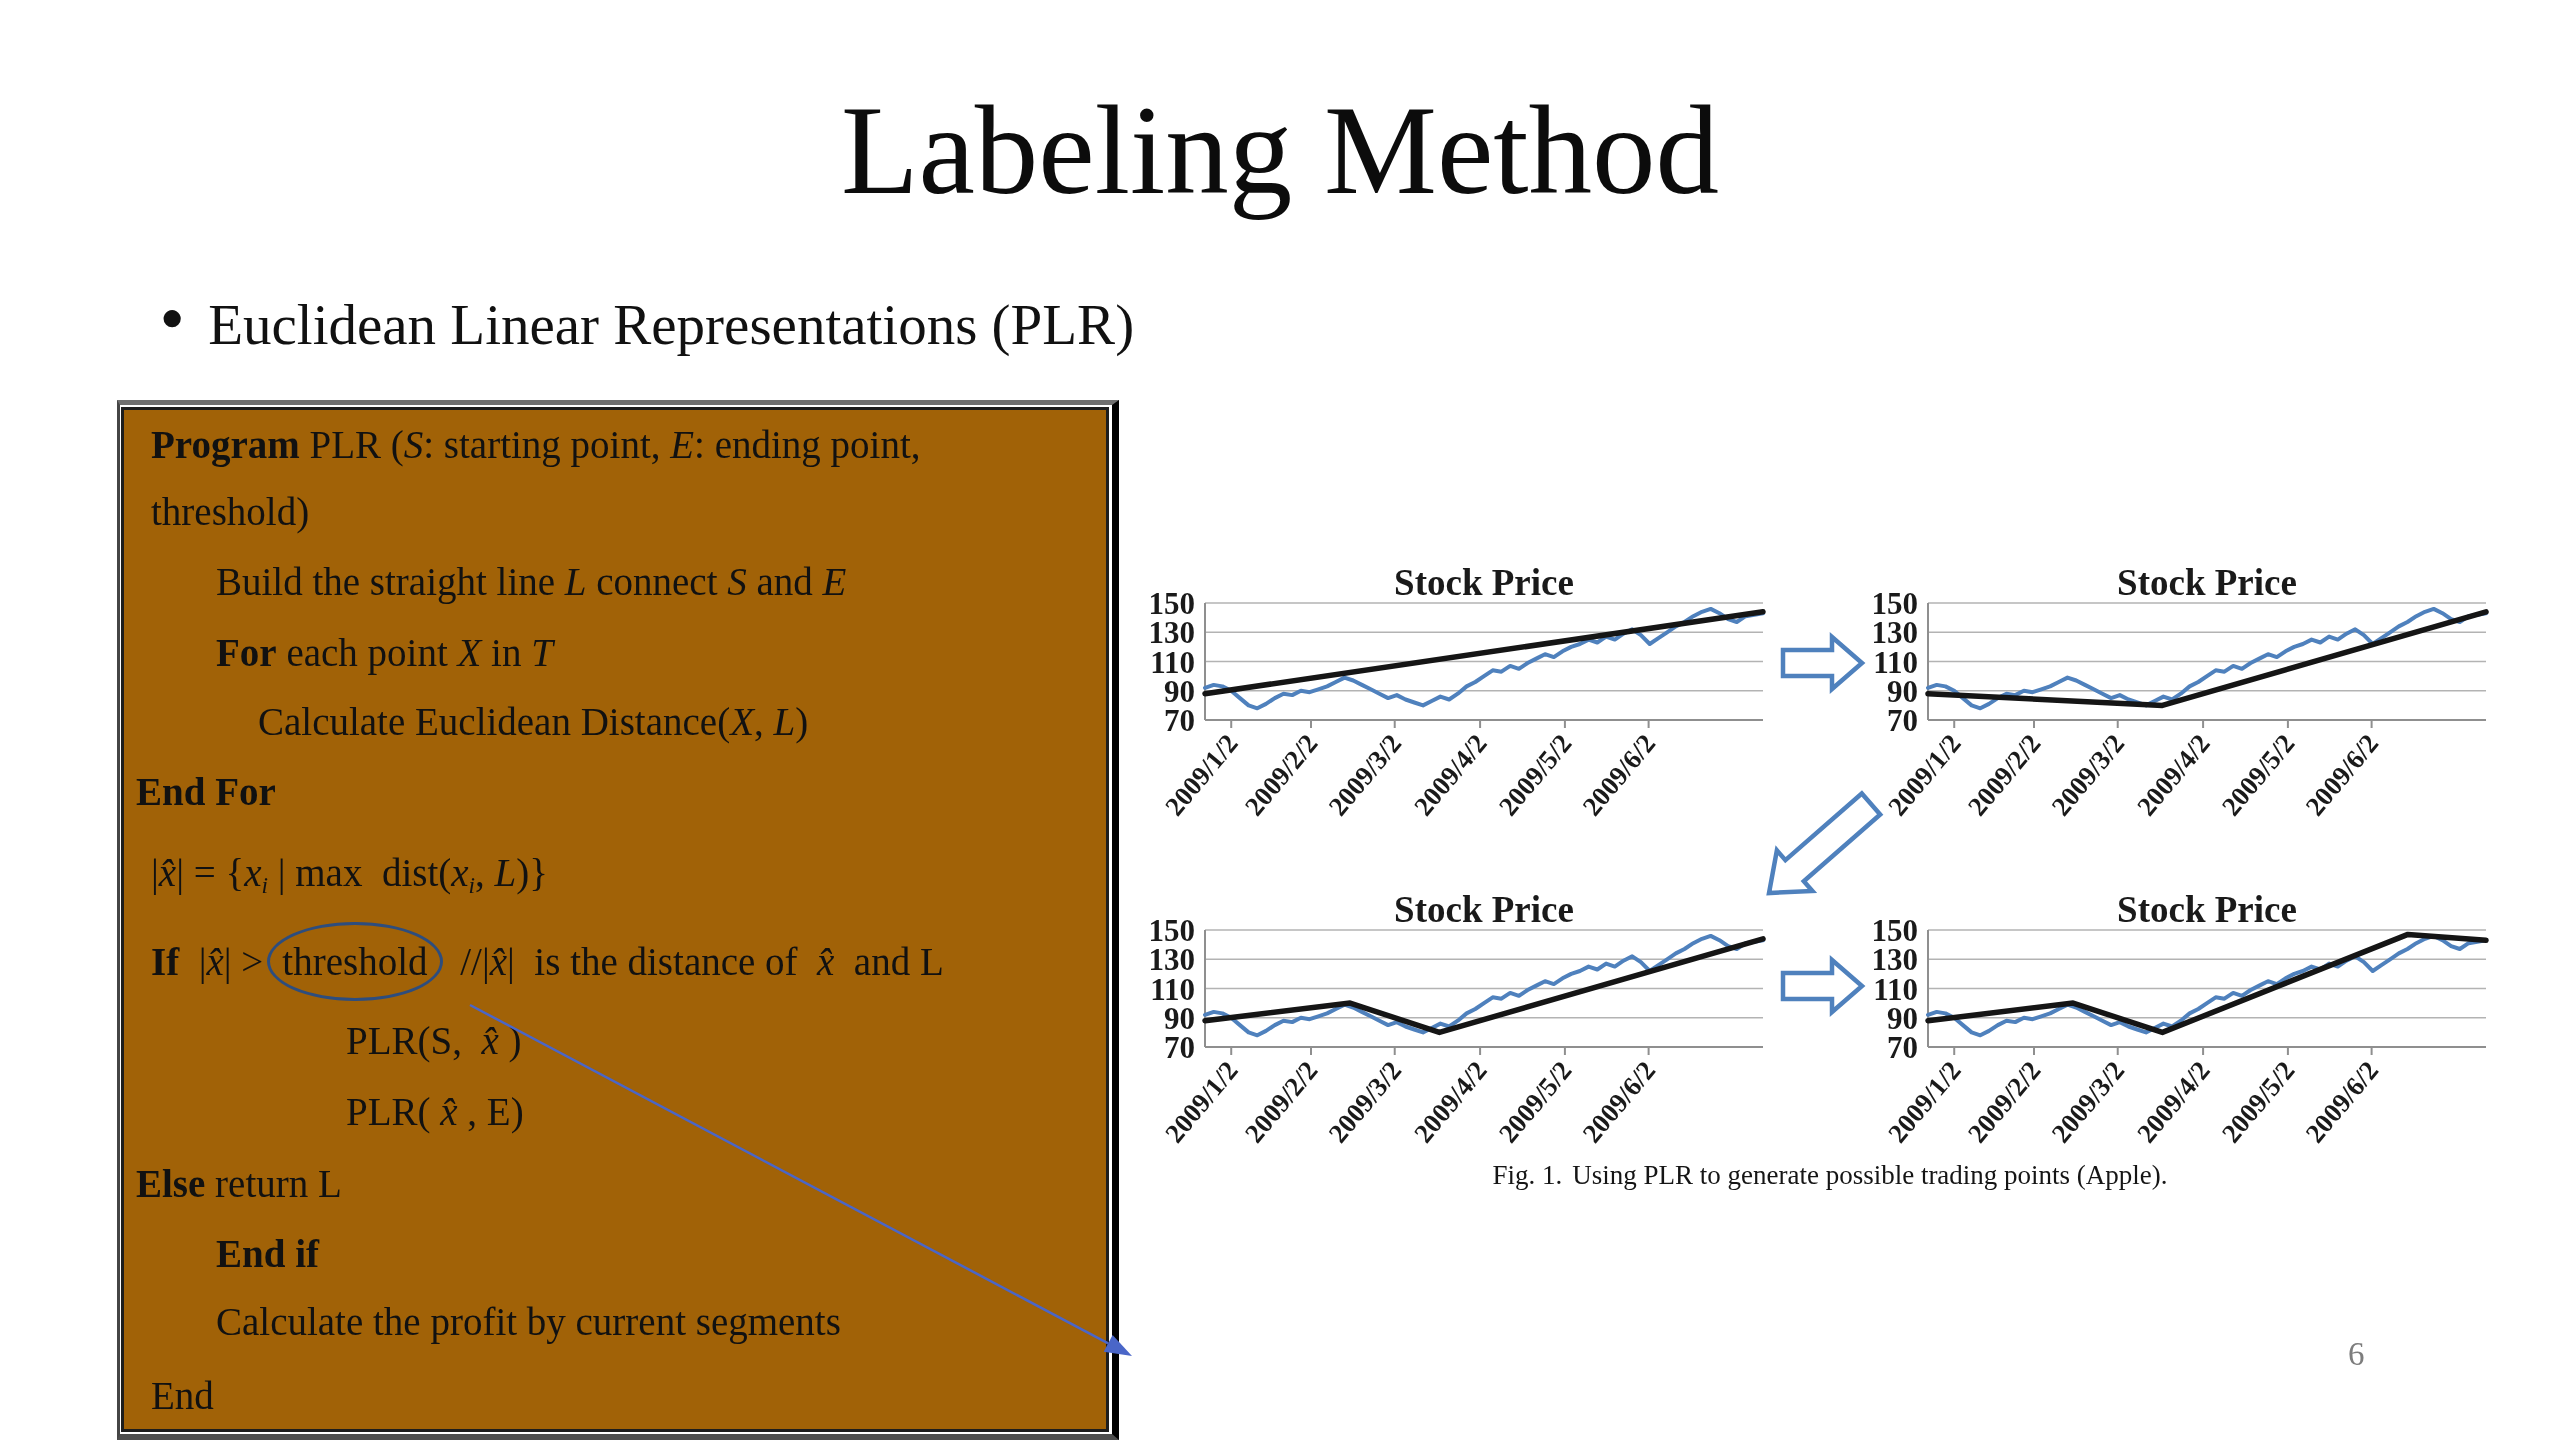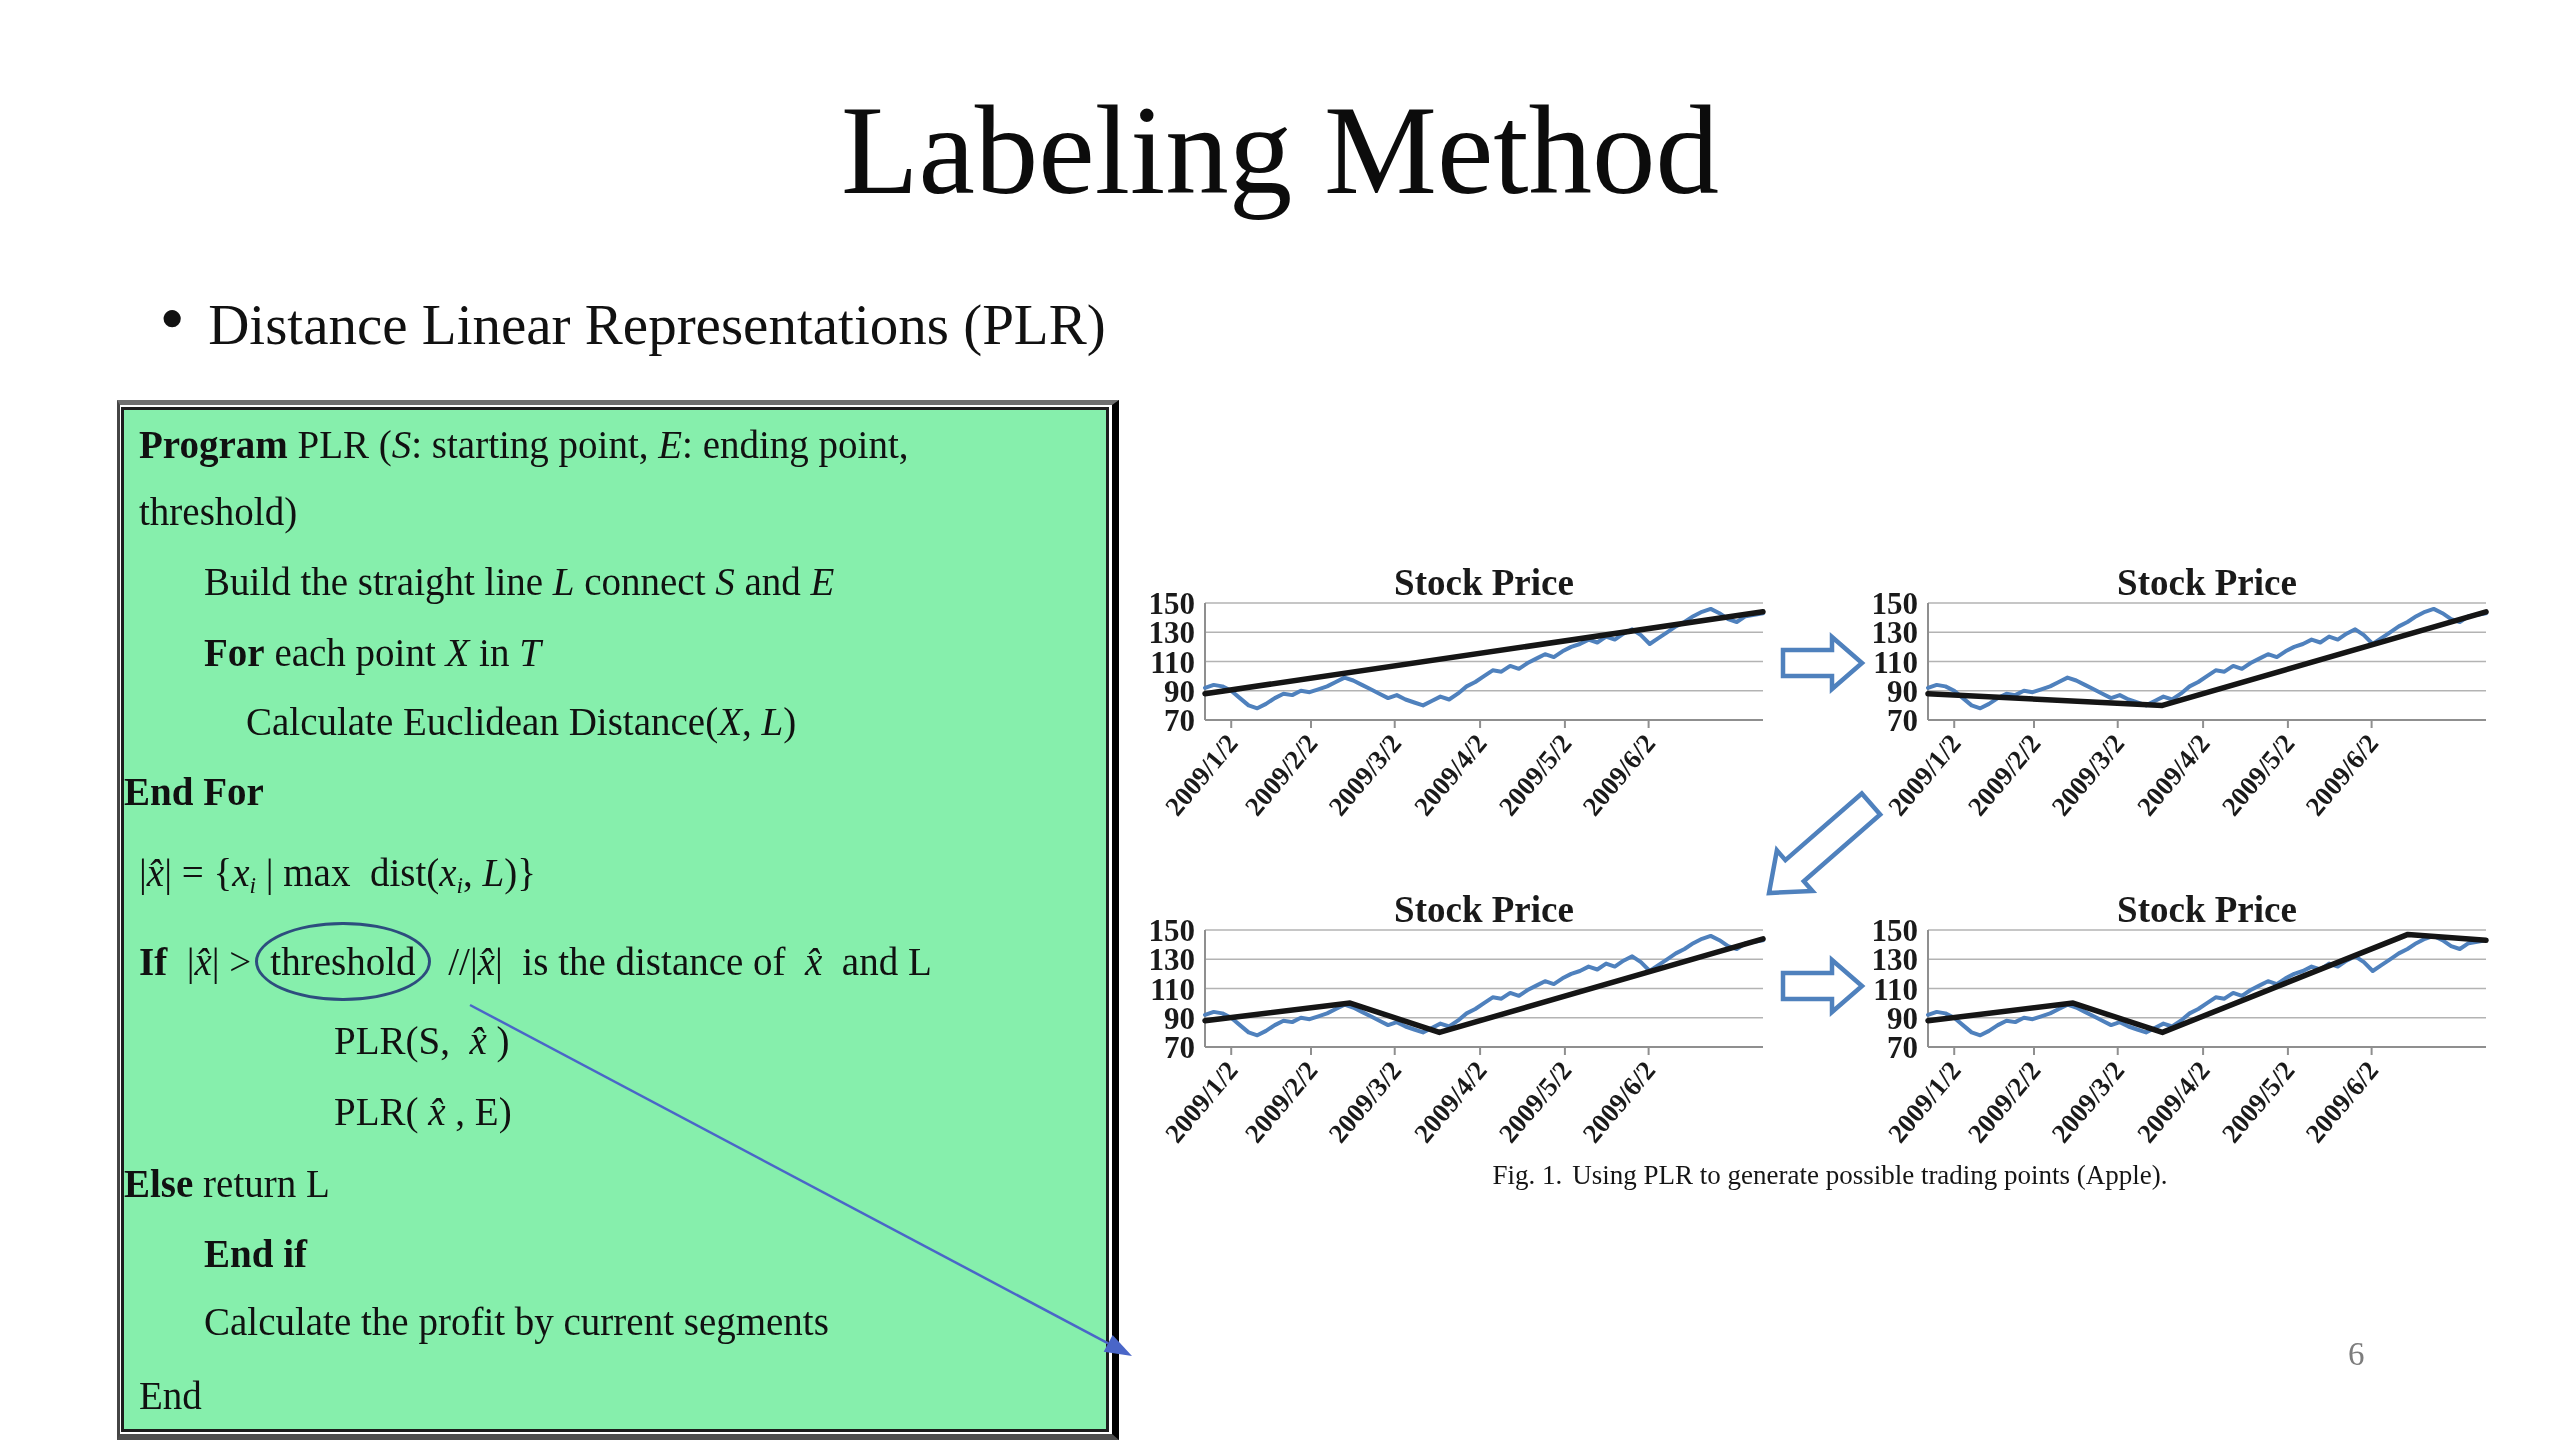--- a/index.html
+++ b/index.html
@@ -7,39 +7,39 @@
          font-family:"Liberation Serif",serif;color:#111;}
   .page-title{position:absolute;left:50%;transform:translateX(-50%);top:78px;
               font-size:127px;color:#0c0c0c;white-space:nowrap;}
   .bullet-row{position:absolute;left:160px;top:292px;font-size:57px;white-space:nowrap;}
   .bullet-dot{display:inline-block;font-size:40px;vertical-align:14px;margin-right:24px;}
   .algo-frame{position:absolute;left:117px;top:400px;width:1002px;height:1040px;box-sizing:border-box;
               border-top:5px solid #6f6f6f;border-left:3px solid #454545;
               border-right:7px solid #000;border-bottom:6px solid #4e4e4e;
               padding:2px 3px 2px 1px;background:#fff;}
   .algo-inner{box-sizing:border-box;width:100%;height:100%;border:3px solid #1d1d1d;
-              background:#86efac;padding-top:2px;overflow:visible;}
+              background:#a16207;padding-top:2px;overflow:visible;padding-left:12px;}
   .algo-line{font-size:39px;white-space:pre;overflow:visible;}
   .seg-sub{font-size:0.6em;vertical-align:-0.28em;}
   .circled{border:3.5px solid #2d4d7e;border-radius:50%;padding:15px 12px;margin:0 8px 0 4px;}
   .fig-caption{position:absolute;left:1440px;top:1160px;width:780px;text-align:center;
                font-size:27px;color:#151515;white-space:nowrap;}
   .fig-caption .cap-label{font-weight:normal;margin-right:10px;}
   .note-text{position:absolute;left:1148px;top:1322px;font-size:56px;color:#0d0d0d;white-space:nowrap;}
   .page-number{position:absolute;left:2348px;top:1336px;font-size:33px;color:#7d7d7d;}
   .overlay-svg{position:absolute;left:0;top:0;width:2560px;height:1440px;pointer-events:none;}
 </style>
 </head>
 <body>
 
 <div class="slide">
 
   <div class="page-title">Labeling Method</div>
 
-  <div class="bullet-row"><span class="bullet-dot">●</span><span>Distance Linear Representations (PLR)</span></div>
+  <div class="bullet-row"><span class="bullet-dot">●</span><span>Euclidean Linear Representations (PLR)</span></div>
 
   <div class="algo-frame">
     <div class="algo-inner">
         <div class="algo-line" style="height: 66px; line-height: 66px; margin-left: 15px;"><span style="font-weight: bold;">Program</span><span> PLR (</span><span style="font-style: italic;">S</span><span>: starting point, </span><span style="font-style: italic;">E</span><span>: ending point,</span></div>
         <div class="algo-line" style="height: 68px; line-height: 68px; margin-left: 15px;"><span>threshold)</span></div>
         <div class="algo-line" style="height: 72px; line-height: 72px; margin-left: 80px;"><span>Build the straight line </span><span style="font-style: italic;">L</span><span> connect </span><span style="font-style: italic;">S</span><span> and </span><span style="font-style: italic;">E</span></div>
         <div class="algo-line" style="height: 70px; line-height: 70px; margin-left: 80px;"><span style="font-weight: bold;">For</span><span> each point </span><span style="font-style: italic;">X</span><span> in </span><span style="font-style: italic;">T</span></div>
         <div class="algo-line" style="height: 68px; line-height: 68px; margin-left: 122px;"><span>Calculate Euclidean Distance(</span><span style="font-style: italic;">X</span><span>, </span><span style="font-style: italic;">L</span><span>)</span></div>
         <div class="algo-line" style="height: 72px; line-height: 72px; "><span style="font-weight: bold;">End For</span></div>
         <div class="algo-line" style="height: 90px; line-height: 90px; margin-left: 15px;"><span>|</span><span style="font-style: italic;">x̂</span><span>| = {</span><span style="font-style: italic;">x</span><span class="seg-sub" style="font-style: italic;">i</span><span> | max  dist(</span><span style="font-style: italic;">x</span><span class="seg-sub" style="font-style: italic;">i</span><span>, </span><span style="font-style: italic;">L</span><span>)}</span></div>

